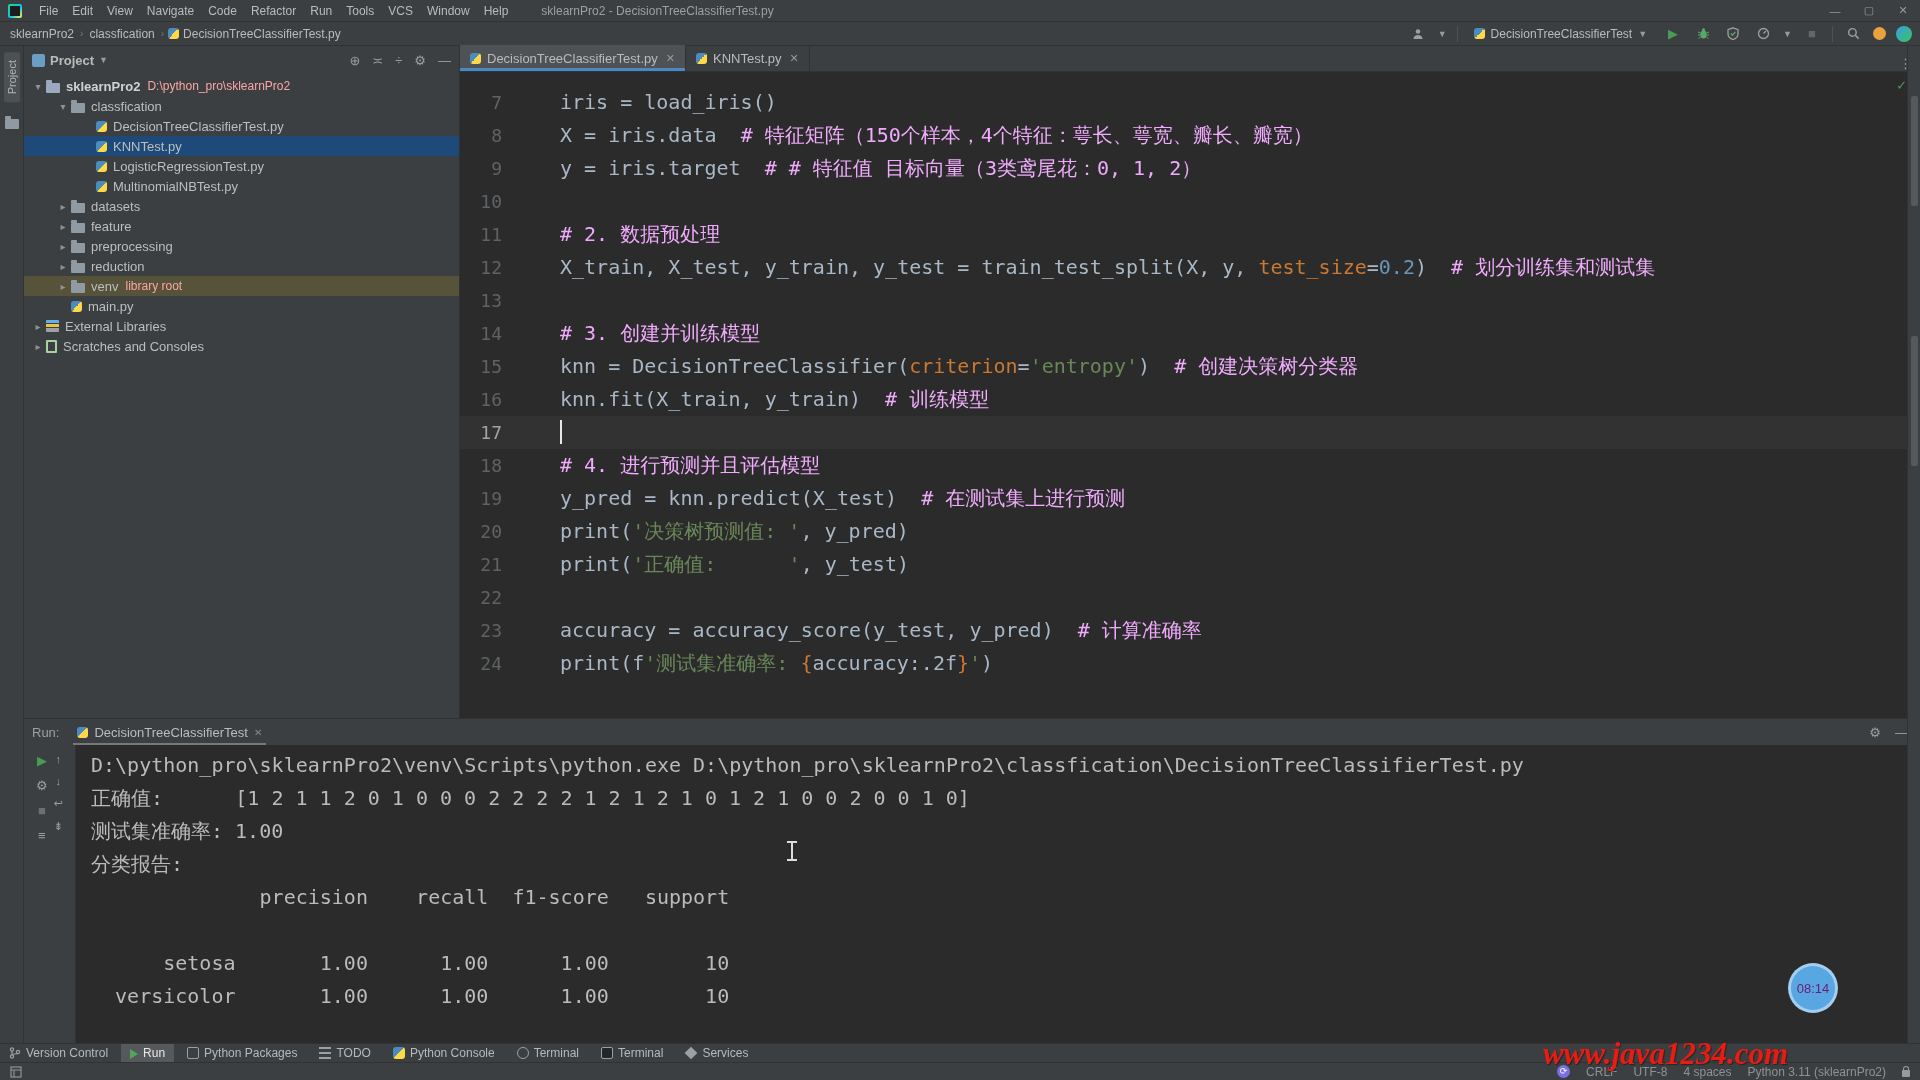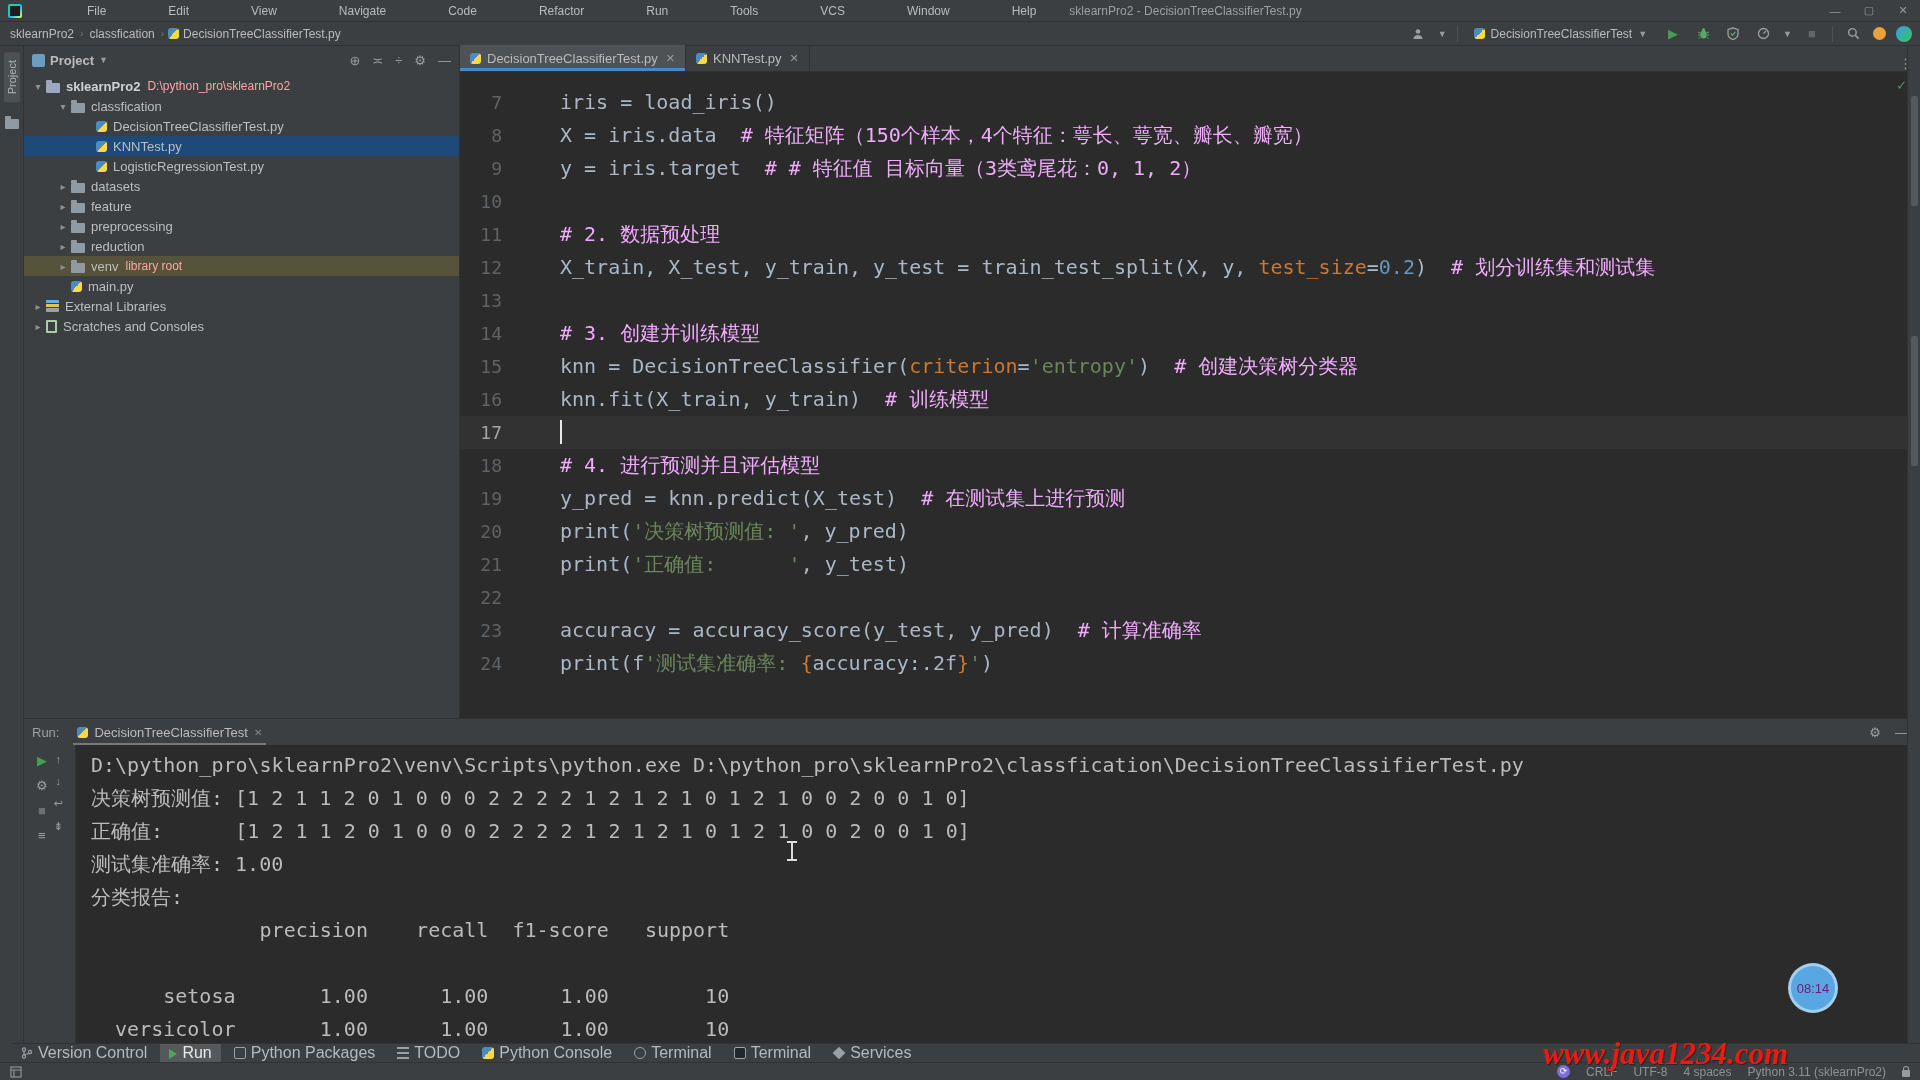--- a/index.html
+++ b/index.html
@@ -7,21 +7,21 @@
     font-family:"Liberation Sans", sans-serif; }
   .app { width:1920px; height:1080px; display:flex; flex-direction:column; position:relative; }
 
   
   .titlebar { height:22px; background:#3c3f41; display:flex; align-items:center;
     border-bottom:1px solid #323232; color:#b8bcbf; font-size:12px; flex:0 0 22px; }
   .app-logo { width:14px; height:14px; margin:0 10px 0 8px; border-radius:2px;
     background:linear-gradient(135deg,#21d789 0%,#07c3f2 55%,#fcf84a 100%);
     display:flex; align-items:center; justify-content:center; }
   .app-logo-inner { width:10px; height:10px; background:#1d1d1d; }
-  .menu-item { padding:0 7px; height:22px; line-height:22px; cursor:default;margin-left:48px; }
+  .menu-item { padding:0 7px; height:22px; line-height:22px; cursor:default; }
   .win-title { margin-left:26px; color:#9da0a3; }
   .win-controls { margin-left:auto; display:flex; }
   .win-btn { width:34px; height:22px; display:flex; align-items:center; justify-content:center;
     color:#9a9a9a; font-size:11px; }
 
   
   .toolbar2 { height:24px; background:#3c3f41; border-bottom:1px solid #323232;
     display:flex; align-items:center; color:#bbbbbb; font-size:12px; flex:0 0 24px; padding:0 8px; }
   .crumb { padding:0 2px; }
   .crumb-sep { color:#777; padding:0 4px; font-size:10px; }
@@ -133,21 +133,21 @@
   .rp-body { flex:1; display:flex; min-height:0; position:relative; }
   .rp-gutter { width:52px; flex:0 0 52px; background:#3c3f41; border-right:1px solid #323232;
     display:flex; padding-top:8px; justify-content:center; gap:6px; }
   .rp-gcol { display:flex; flex-direction:column; gap:10px; align-items:center; font-size:13px; }
   .console { flex:1; overflow:hidden; padding:4px 0 0 15px; position:relative;
     font-family:"DejaVu Sans Mono", monospace; font-size:20px; color:#bbbbbb; }
   .console-line { height:33px; line-height:33px; white-space:pre; }
 
   
   .bottombar { height:19px; background:#3c3f41; border-top:1px solid #323232; display:flex;
-    align-items:center; font-size:16px; color:#b6b9bb; gap:4px; flex:0 0 19px;margin-left:12px; }
+    align-items:center; font-size:12px; color:#b6b9bb; gap:4px; flex:0 0 19px; }
   .bb-item { display:flex; align-items:center; padding:0 9px; height:19px; }
   .bb-item.active { background:#55595b; color:#e8e8e8; }
   .statusbar { height:18px; background:#3c3f41; border-top:1px solid #323232; display:flex;
     align-items:center; font-size:12px; color:#8f9295; padding:0 10px; flex:0 0 18px; }
   .sb-left { display:flex; align-items:center; gap:8px; }
   .sb-right { margin-left:auto; display:flex; align-items:center; gap:16px; }
 
   
   .right-strip { position:absolute; top:46px; right:0; width:13px; bottom:37px; background:#3c3f41;
     border-left:1px solid #323232; }
@@ -296,20 +296,25 @@
               <div class="tree-row selected" style="padding-left: 56px;">
                 <span class="tchev"></span>
                 <span class="ic py small ticon"></span>
                 <span class="tlabel">KNNTest.py</span>
               </div>
               <div class="tree-row" style="padding-left: 56px;">
                 <span class="tchev"></span>
                 <span class="ic py small ticon"></span>
                 <span class="tlabel">LogisticRegressionTest.py</span>
               </div>
+              <div class="tree-row" style="padding-left: 56px;">
+                <span class="tchev"></span>
+                <span class="ic py small ticon"></span>
+                <span class="tlabel">MultinomialNBTest.py</span>
+              </div>
               <div class="tree-row" style="padding-left: 31px;">
                 <span class="tchev">▸</span>
                 <span class="ic folder ticon"></span>
                 <span class="tlabel">datasets</span>
               </div>
               <div class="tree-row" style="padding-left: 31px;">
                 <span class="tchev">▸</span>
                 <span class="ic folder ticon"></span>
                 <span class="tlabel">feature</span>
               </div>
@@ -409,21 +414,20 @@
             <div class="rp-gcol" id="rp-gcol2" style="font-size:11px;color:#9e9e9e;">
                 <span>↑</span>
                 <span>↓</span>
                 <span>↩</span>
                 <span>⇟</span>
               </div>
           </div>
           <div class="console" id="console-root">
             <div class="ibeam"></div>
           <div class="console-line">D:\python_pro\sklearnPro2\venv\Scripts\python.exe D:\python_pro\sklearnPro2\classfication\DecisionTreeClassifierTest.py</div>
-              <div class="console-line">决策树预测值: [1 2 1 1 2 0 1 0 0 0 2 2 2 2 1 2 1 2 1 0 1 2 1 0 0 2 0 0 1 0]</div>
               <div class="console-line">正确值:      [1 2 1 1 2 0 1 0 0 0 2 2 2 2 1 2 1 2 1 0 1 2 1 0 0 2 0 0 1 0]</div>
               <div class="console-line">测试集准确率: 1.00</div>
               <div class="console-line">分类报告:</div>
               <div class="console-line">              precision    recall  f1-score   support</div>
               <div class="console-line"></div>
               <div class="console-line">      setosa       1.00      1.00      1.00        10</div>
               <div class="console-line">  versicolor       1.00      1.00      1.00        10</div>
             </div>
         </div>
       </div>

